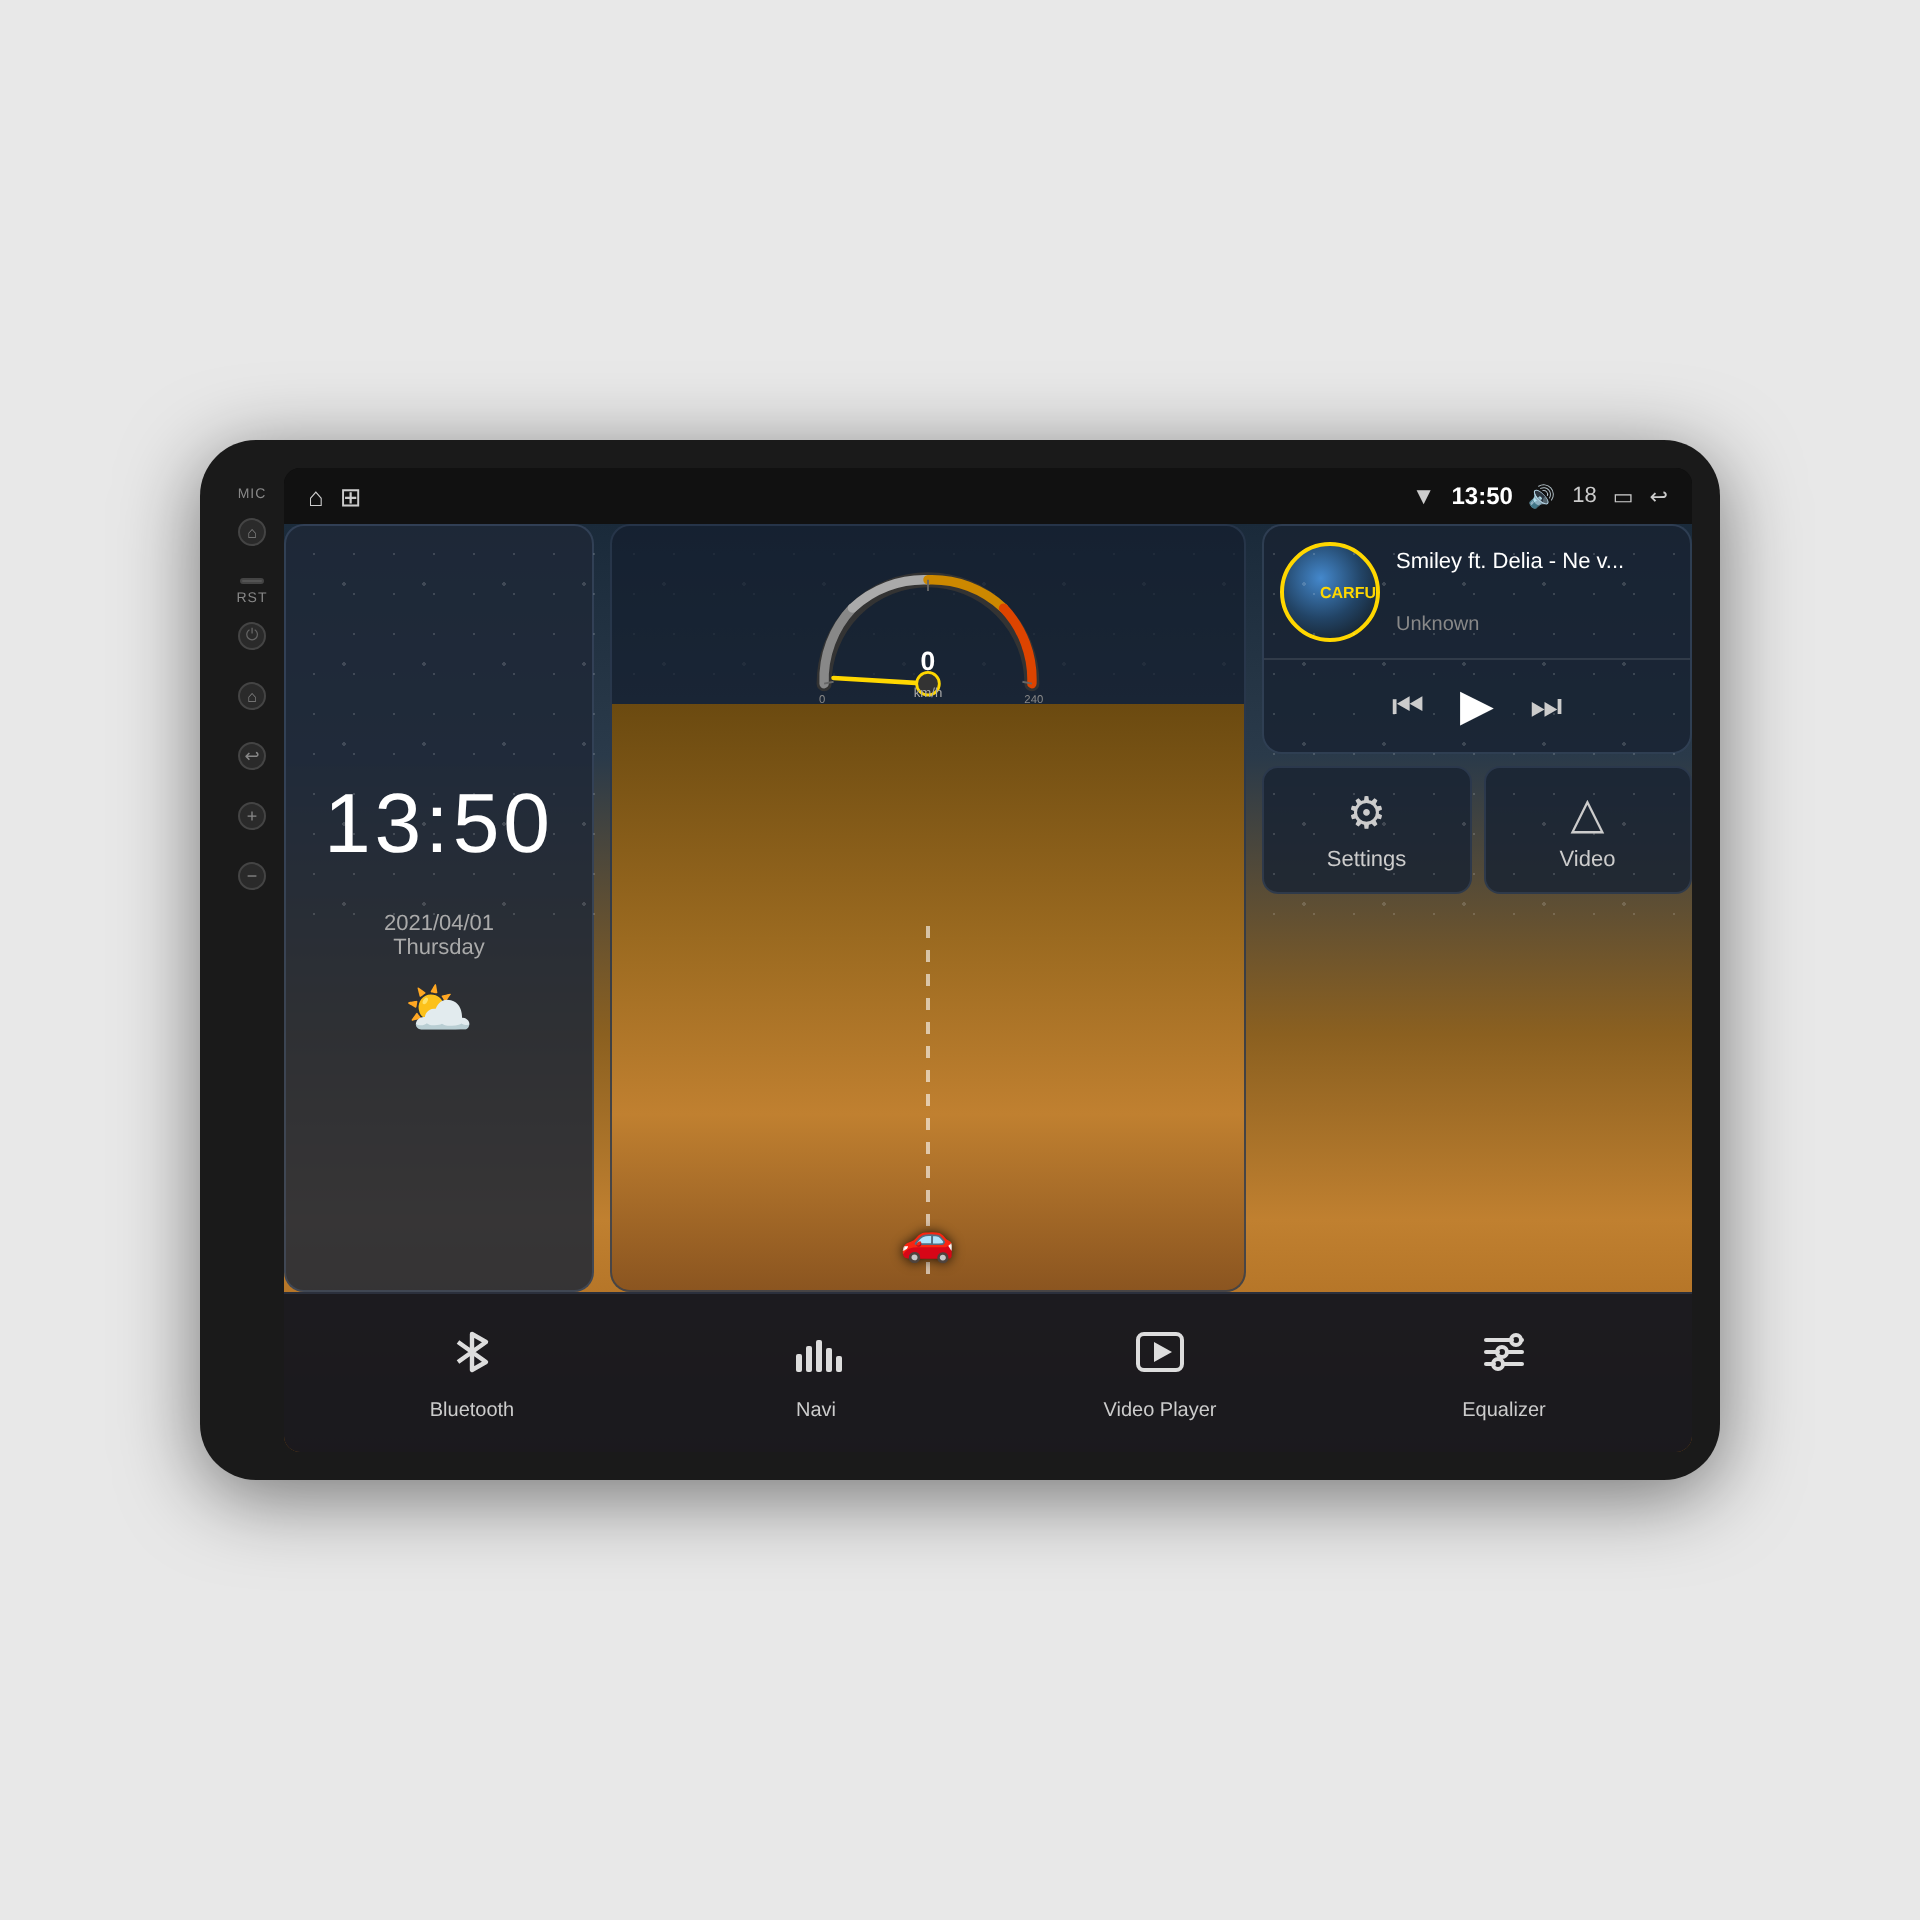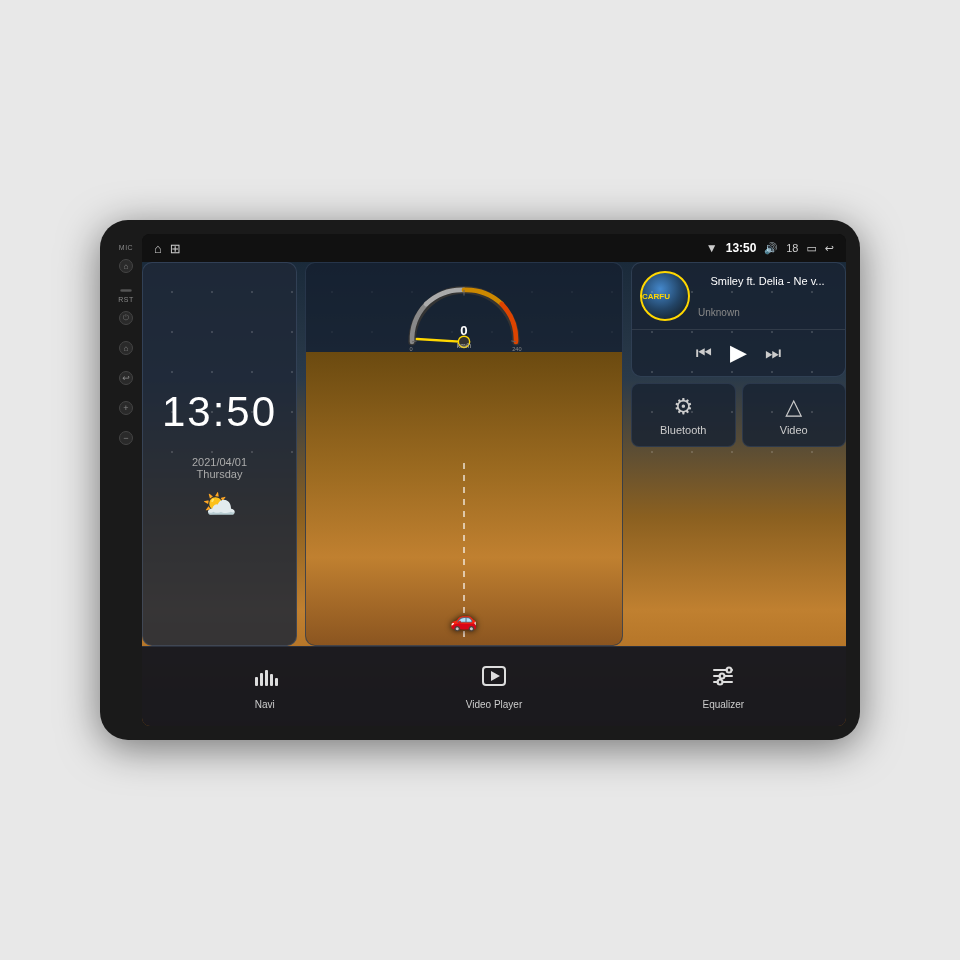--- a/index.html
+++ b/index.html
@@ -221,39 +221,38 @@
     }
 
     .music-album {
       width: 50px;
       height: 50px;
       border-radius: 50%;
       background: radial-gradient(circle at 40% 35%, #4488cc, #224466, #111);
       border: 2px solid #ffd700;
       display: flex;
       align-items: center;
-      justify-content: flex-start;
+      justify-content: flex-end;
       font-size: 8px;
       color: #ffd700;
       font-weight: bold;
       flex-shrink: 0;
     }
 
     .music-info {
       flex: 1;
       overflow: hidden;
     }
 
     .music-title {
       color: #fff;
       font-size: 11px;
       white-space: nowrap;
       overflow: hidden;
       text-overflow: ellipsis;
-      text-align: center;
     }
 
     .music-artist {
       color: #888;
       font-size: 10px;
       margin-top: 20px;
     }
 
     .music-controls {
       display: flex;
@@ -450,32 +449,40 @@
             <div class="music-controls">
               <span class="ctrl-btn">⏮</span>
               <span class="ctrl-btn-play">▶</span>
               <span class="ctrl-btn">⏭</span>
             </div>
           </div>
 
           <div class="settings-navi-row" style="padding:0;gap:6px;">
             <div class="settings-btn">
               <span class="btn-icon">⚙</span>
-              <span class="btn-label">Bluetooth</span>
+              <span class="btn-label">Settings</span>
             </div>
             <div class="navi-btn">
               <span class="btn-icon">△</span>
               <span class="btn-label">Video</span>
             </div>
           </div>
         </div>
       </div>
 
       <div class="bottom-bar">
 
+        <div class="bottom-item">
+          <span class="bottom-icon">
+            <svg width="26" height="26" viewBox="0 0 26 26" fill="none">
+              <polyline points="6,8 20,18 13,22 13,4 20,8 6,18" stroke="#ddd" stroke-width="2.2" fill="none" stroke-linejoin="round"></polyline>
+            </svg>
+          </span>
+          <span class="bottom-label">Bluetooth</span>
+        </div>
 
         <div class="bottom-item">
           <span class="bottom-icon">
             <svg width="26" height="26" viewBox="0 0 26 26" fill="none">
               <rect x="3" y="14" width="3" height="9" rx="1" fill="#ddd"></rect>
               <rect x="8" y="10" width="3" height="13" rx="1" fill="#ddd"></rect>
               <rect x="13" y="7" width="3" height="16" rx="1" fill="#ddd"></rect>
               <rect x="18" y="11" width="3" height="12" rx="1" fill="#ddd"></rect>
               <rect x="23" y="15" width="3" height="8" rx="1" fill="#ddd"></rect>
             </svg>

